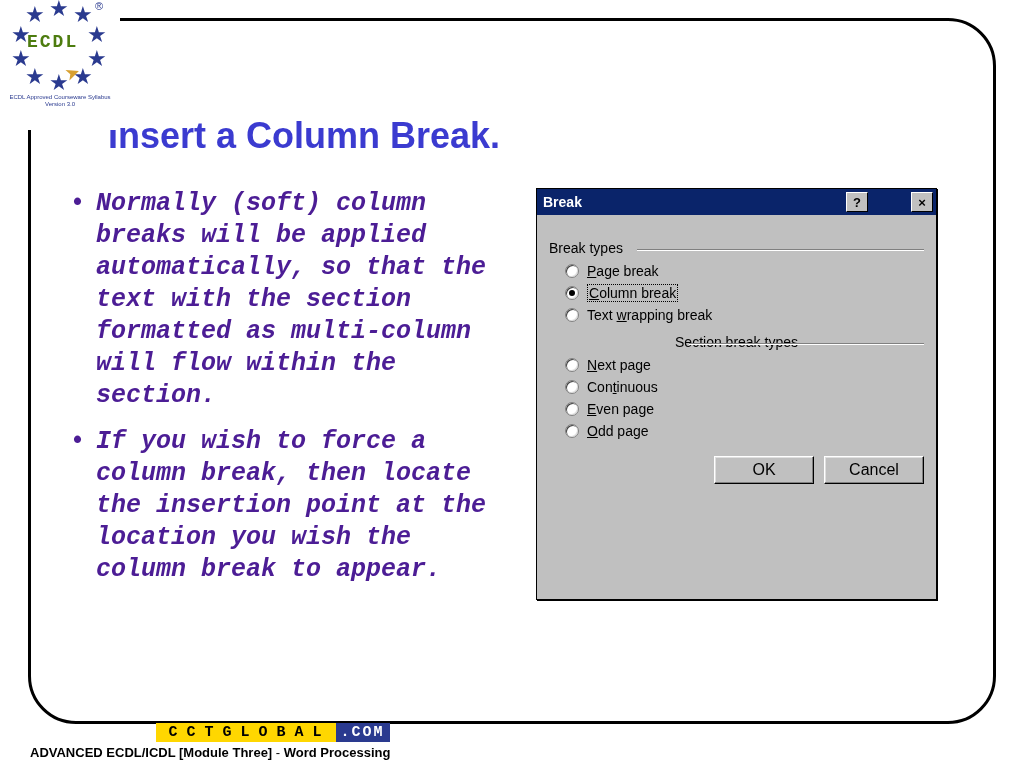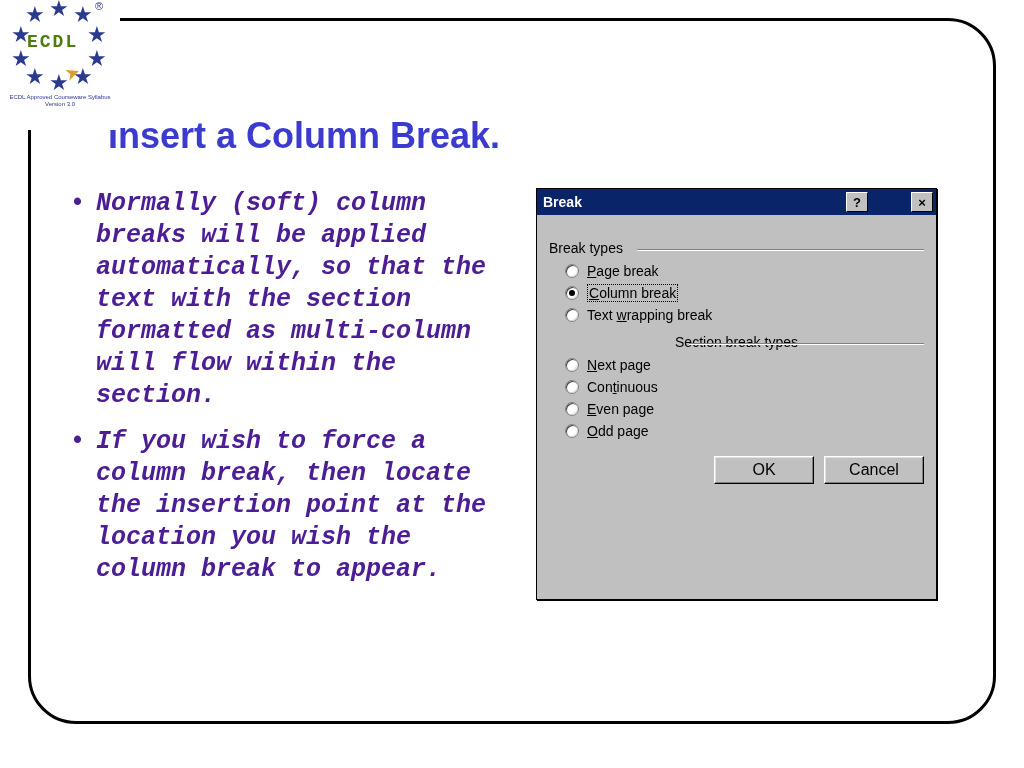--- a/index.html
+++ b/index.html
@@ -176,13 +176,19 @@
         </div>
       <div class="dlg-buttons">
         <span class="winbtn">OK</span>
         <span class="winbtn">Cancel</span>
       </div>
     </div>
   </div>
 </div>
 
 <div class="footer">
+  <div class="right-foot">
+    <span class="cct-bar cct-yellow">CCTGLOBAL</span><span class="cct-bar cct-blue">.COM</span><br>
+    <span class="module-line">
+      <b>ADVANCED ECDL/ICDL [Module Three]</b><span> - </span><b>Word Processing</b>
+    </span>
+  </div>
 </div>
 
 </body></html>

